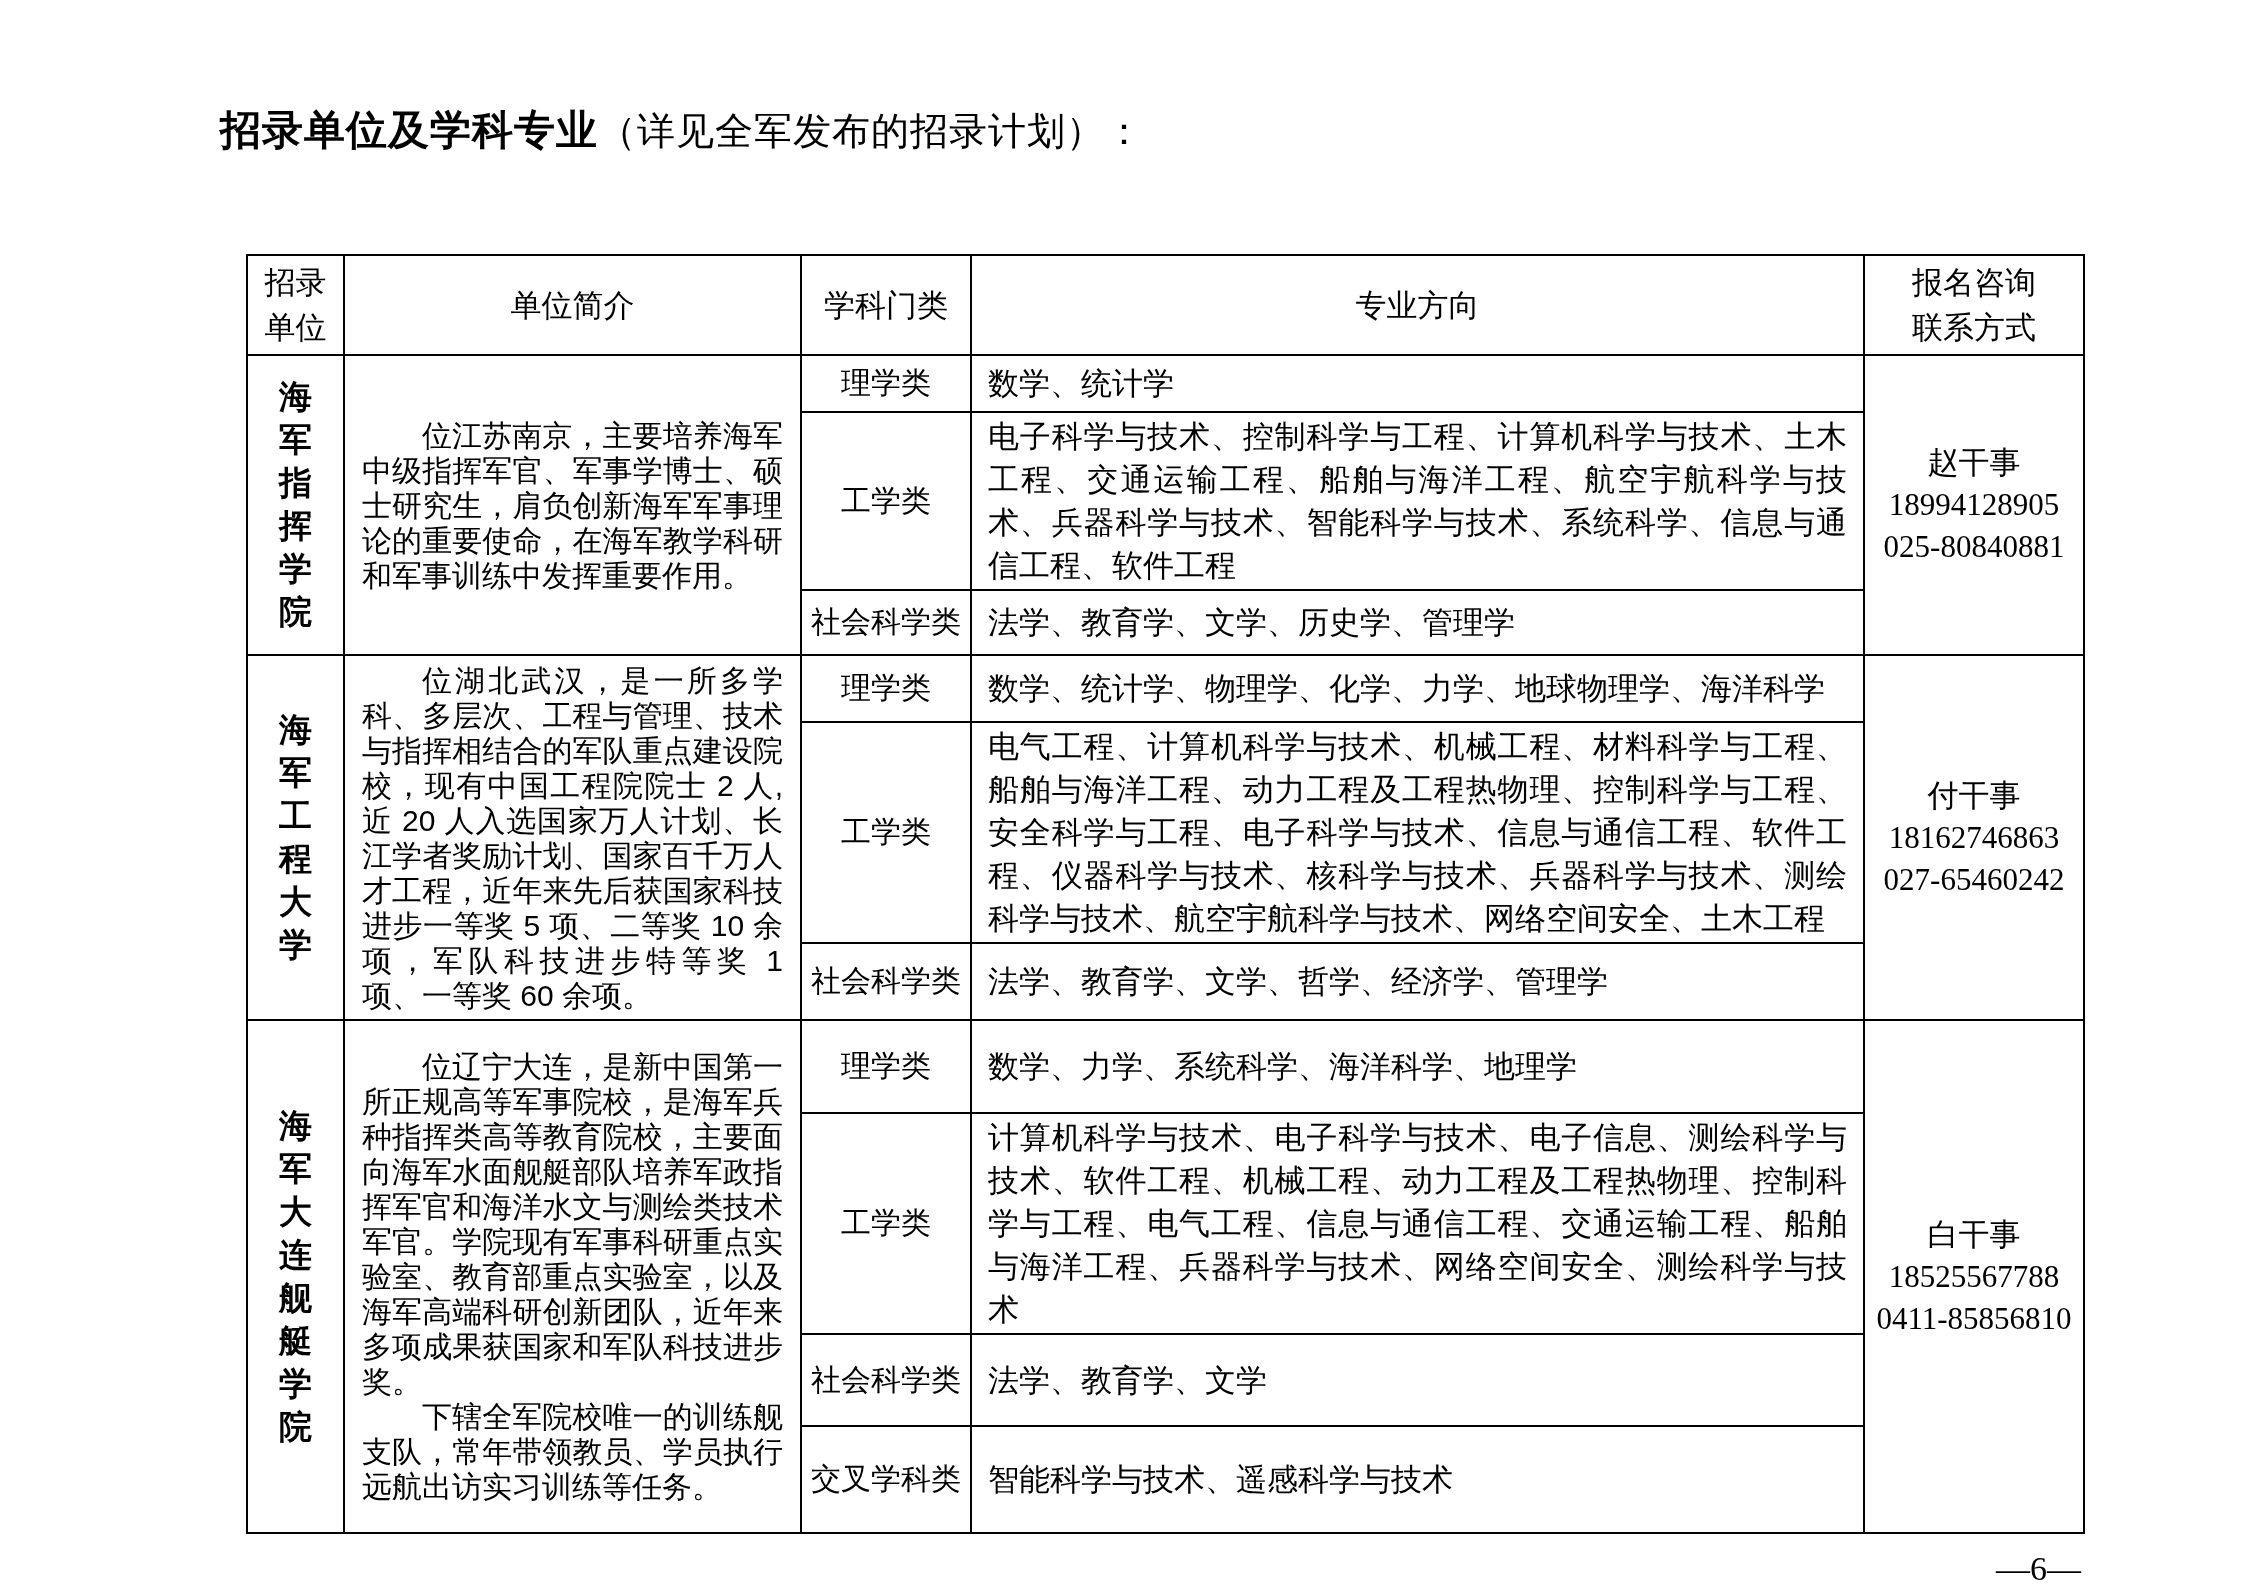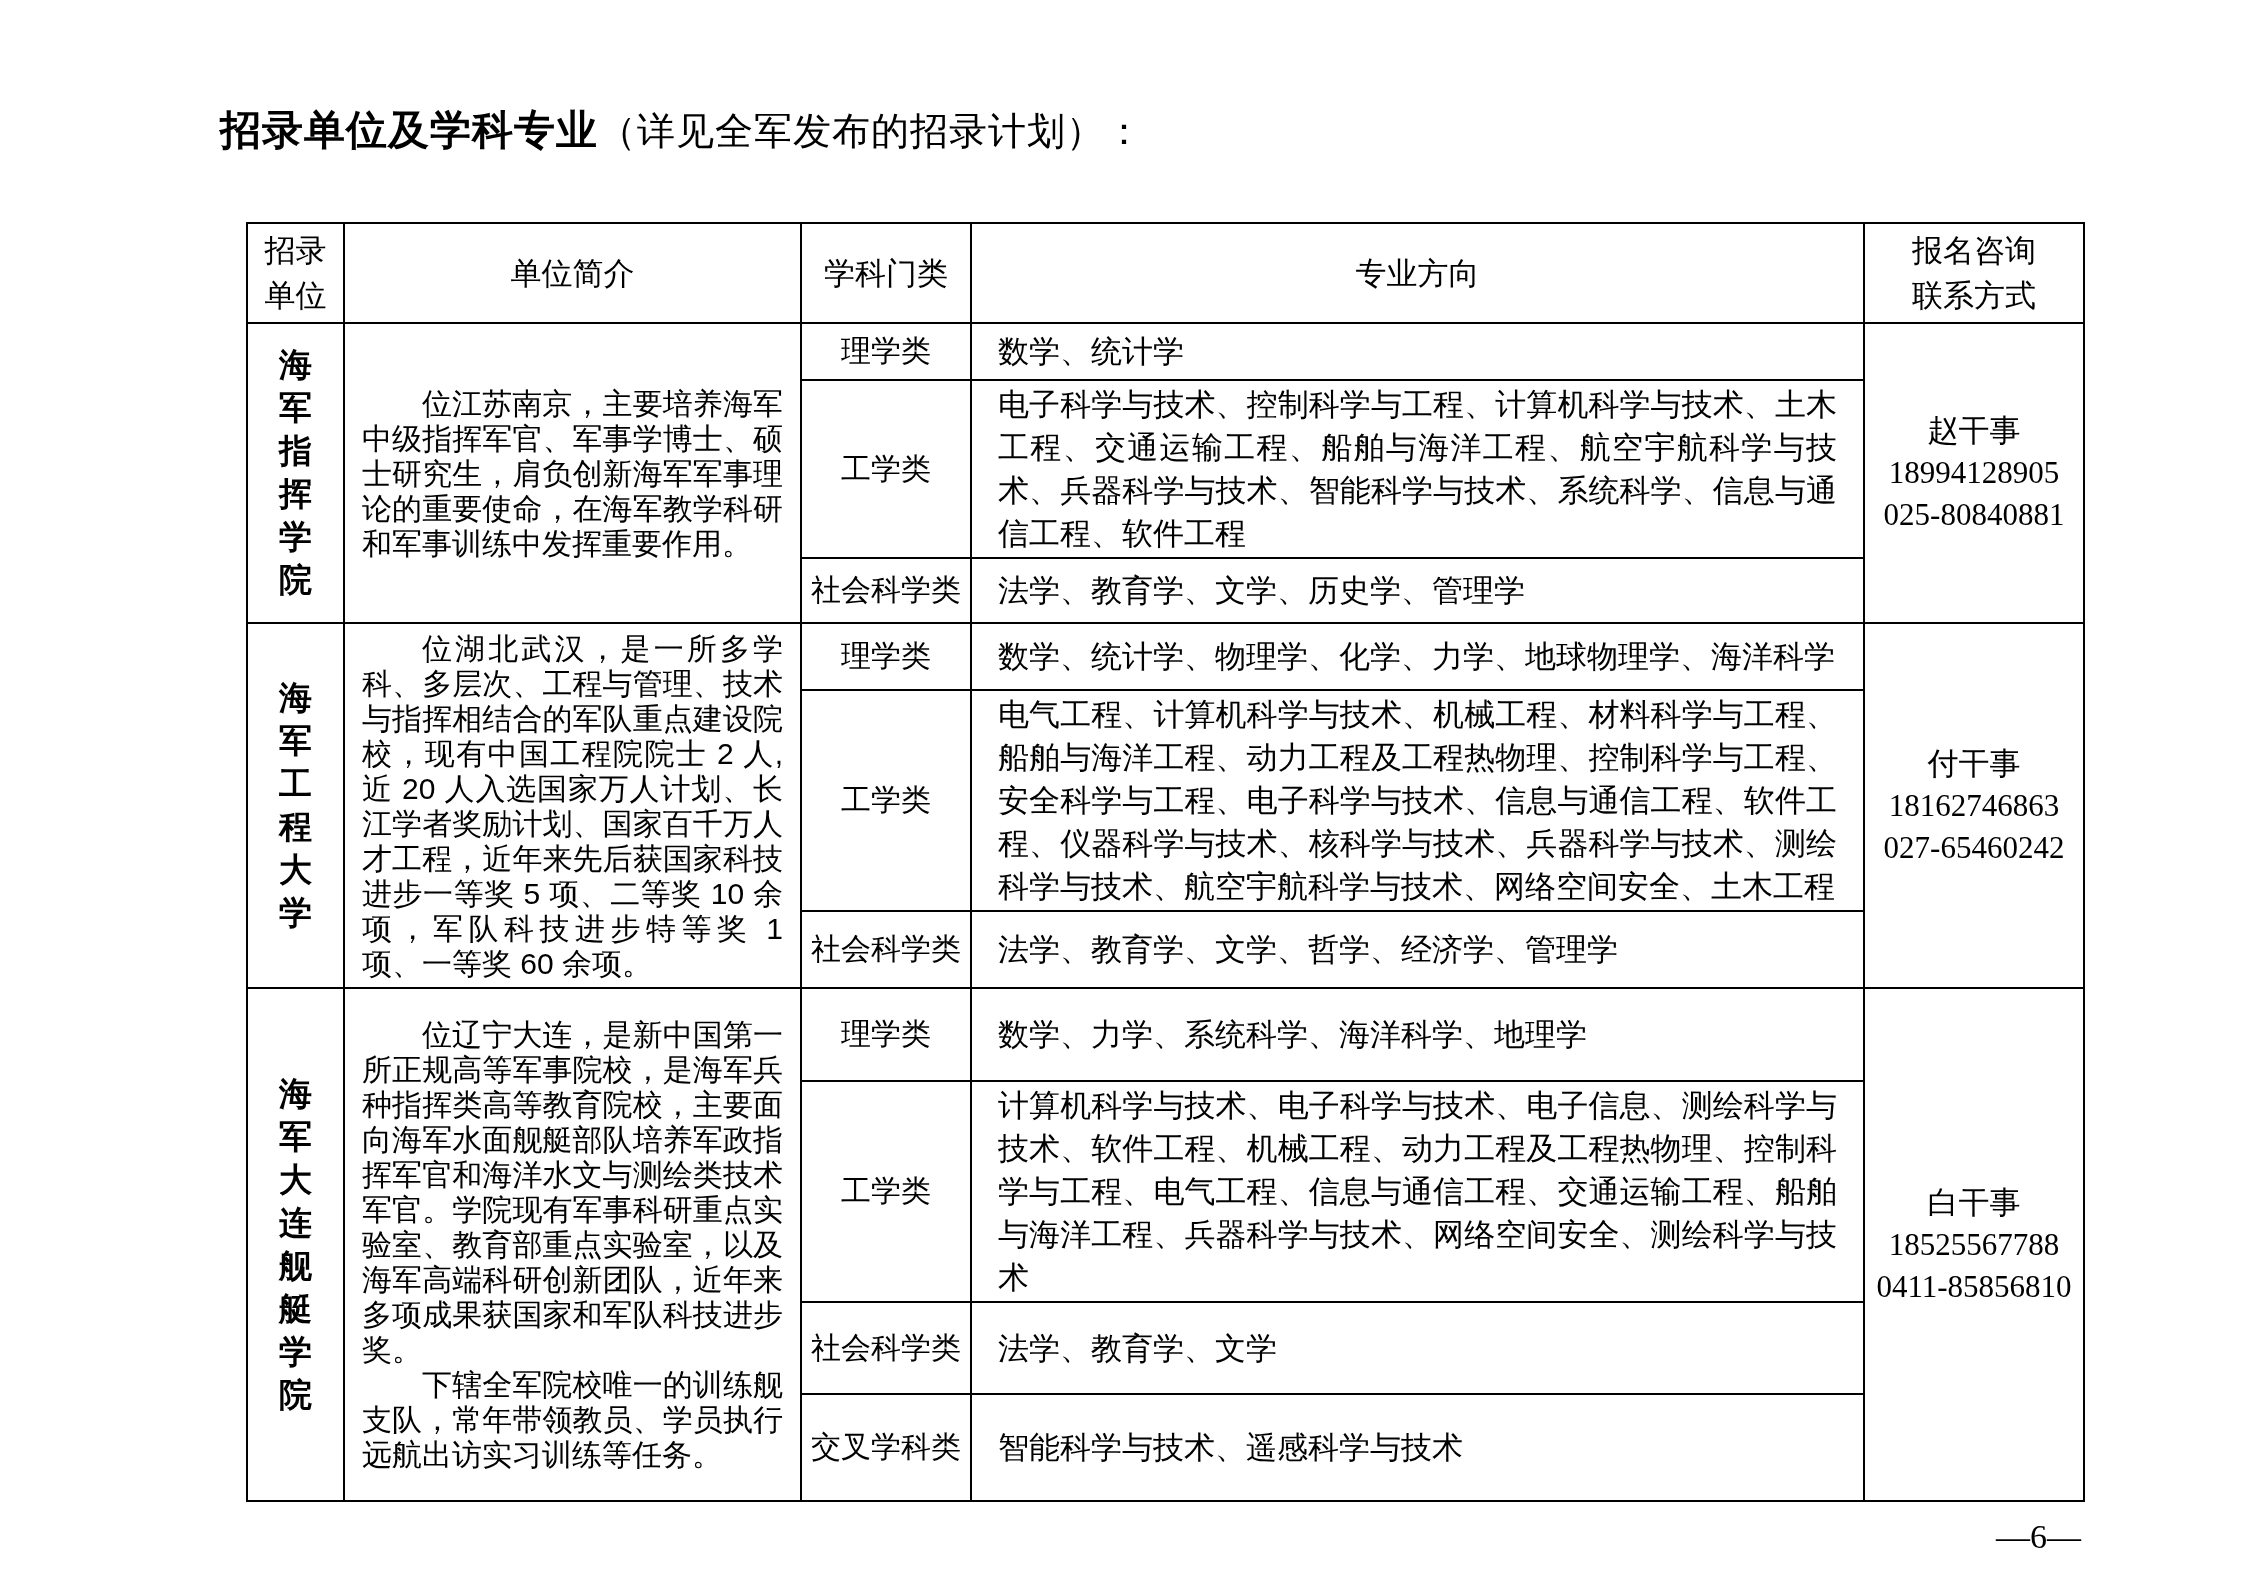--- a/index.html
+++ b/index.html
@@ -11,21 +11,21 @@
     font-family: "Liberation Sans", sans-serif;
     overflow: hidden;
   }
   .page {
     width: 2245px;
     height: 1587px;
     padding: 105px 162px 0 220px;
   }
   .doc-title {
     line-height: 50px;
-    margin-bottom: 64px;
+    margin-bottom: 96px;
     white-space: nowrap;
   }
   .title-main {
     font-family: "Liberation Sans", sans-serif;
     font-weight: bold;
     font-size: 41px;
     letter-spacing: 1px;
   }
   .title-paren {
     font-family: "Liberation Serif", serif;
@@ -75,21 +75,21 @@
     font-size: 30px;
     text-align: center;
     padding: 2px;
     border-radius: 22px;
   }
   .majors-cell {
     font-family: "Liberation Serif", serif;
     font-size: 31px;
     line-height: 43px;
     text-align: justify;
-    padding: 2px 26px;
+    padding: 2px 16px;
     margin-left: 44px;
   }
   .contact-cell {
     font-family: "Liberation Serif", serif;
     font-size: 31px;
     line-height: 42px;
     text-align: center;
   }
   .page-number {
     font-family: "Liberation Serif", serif;

